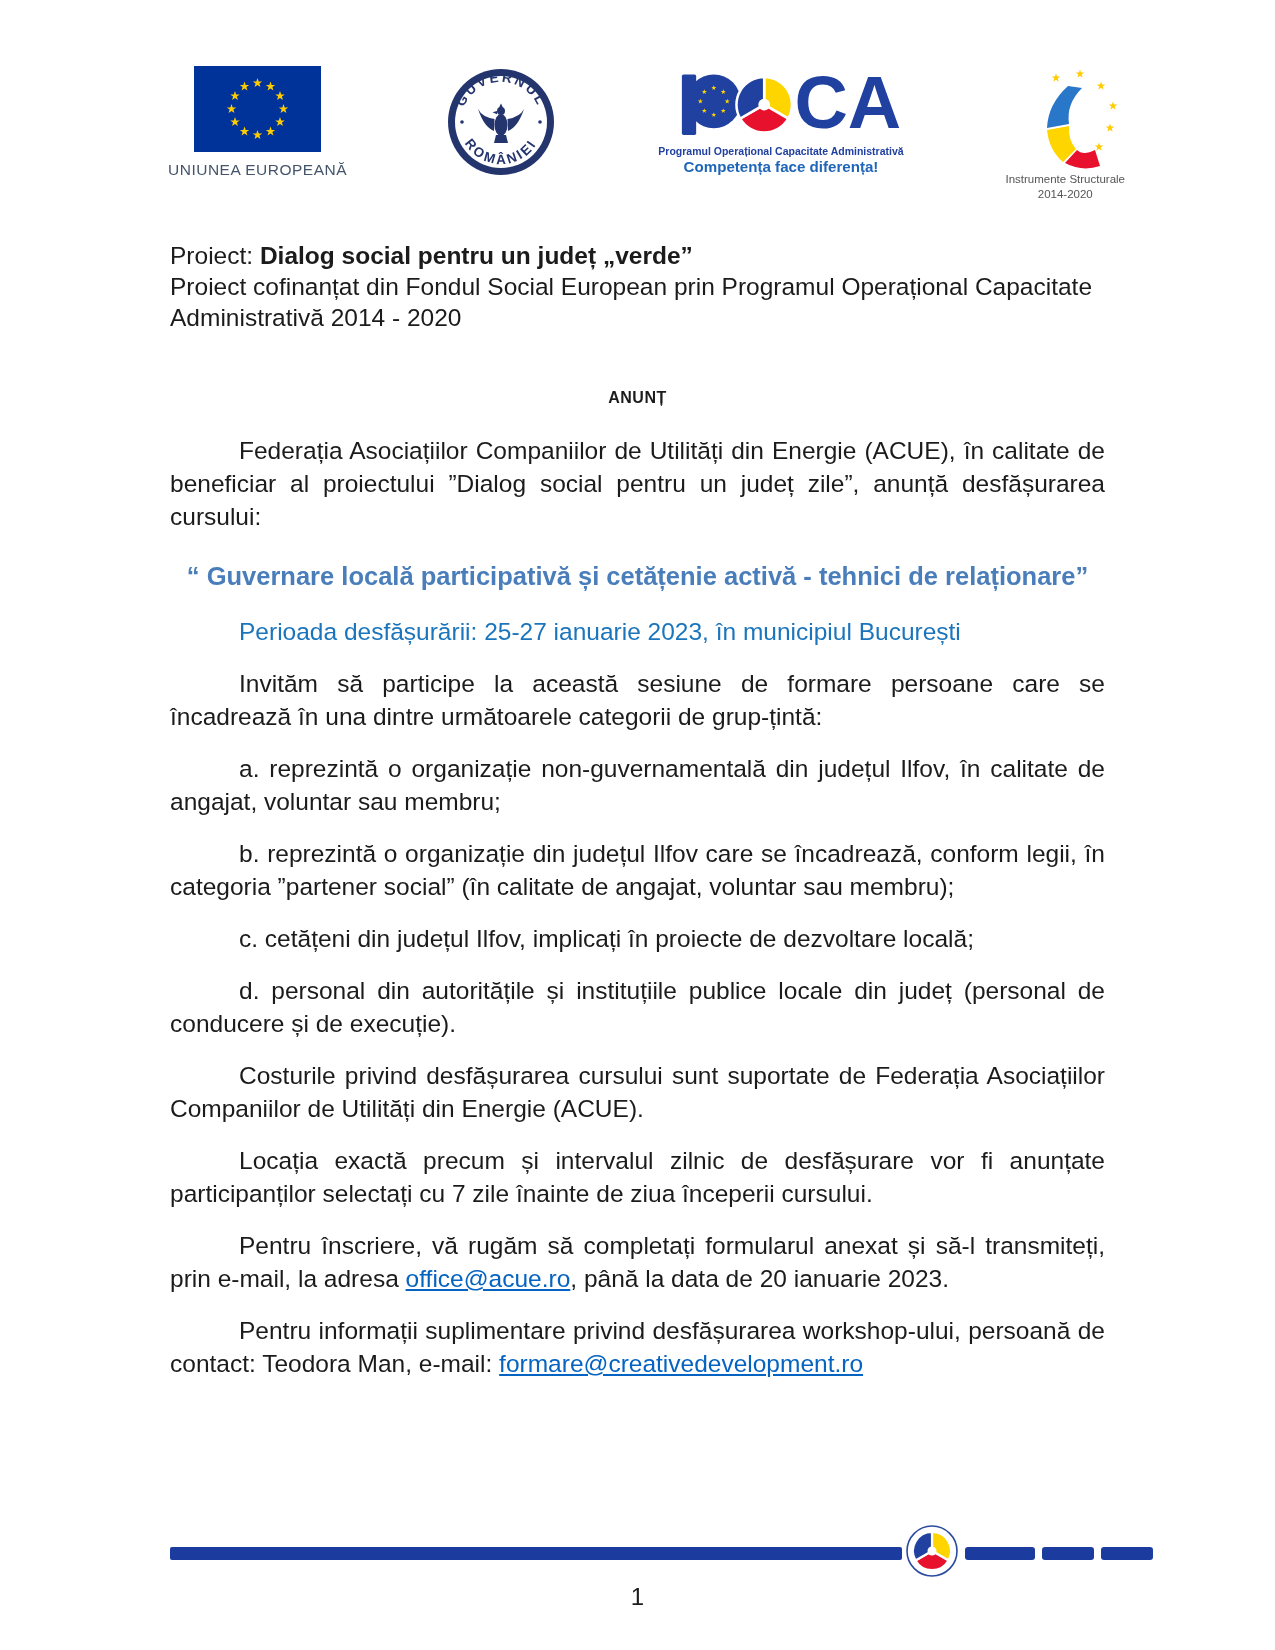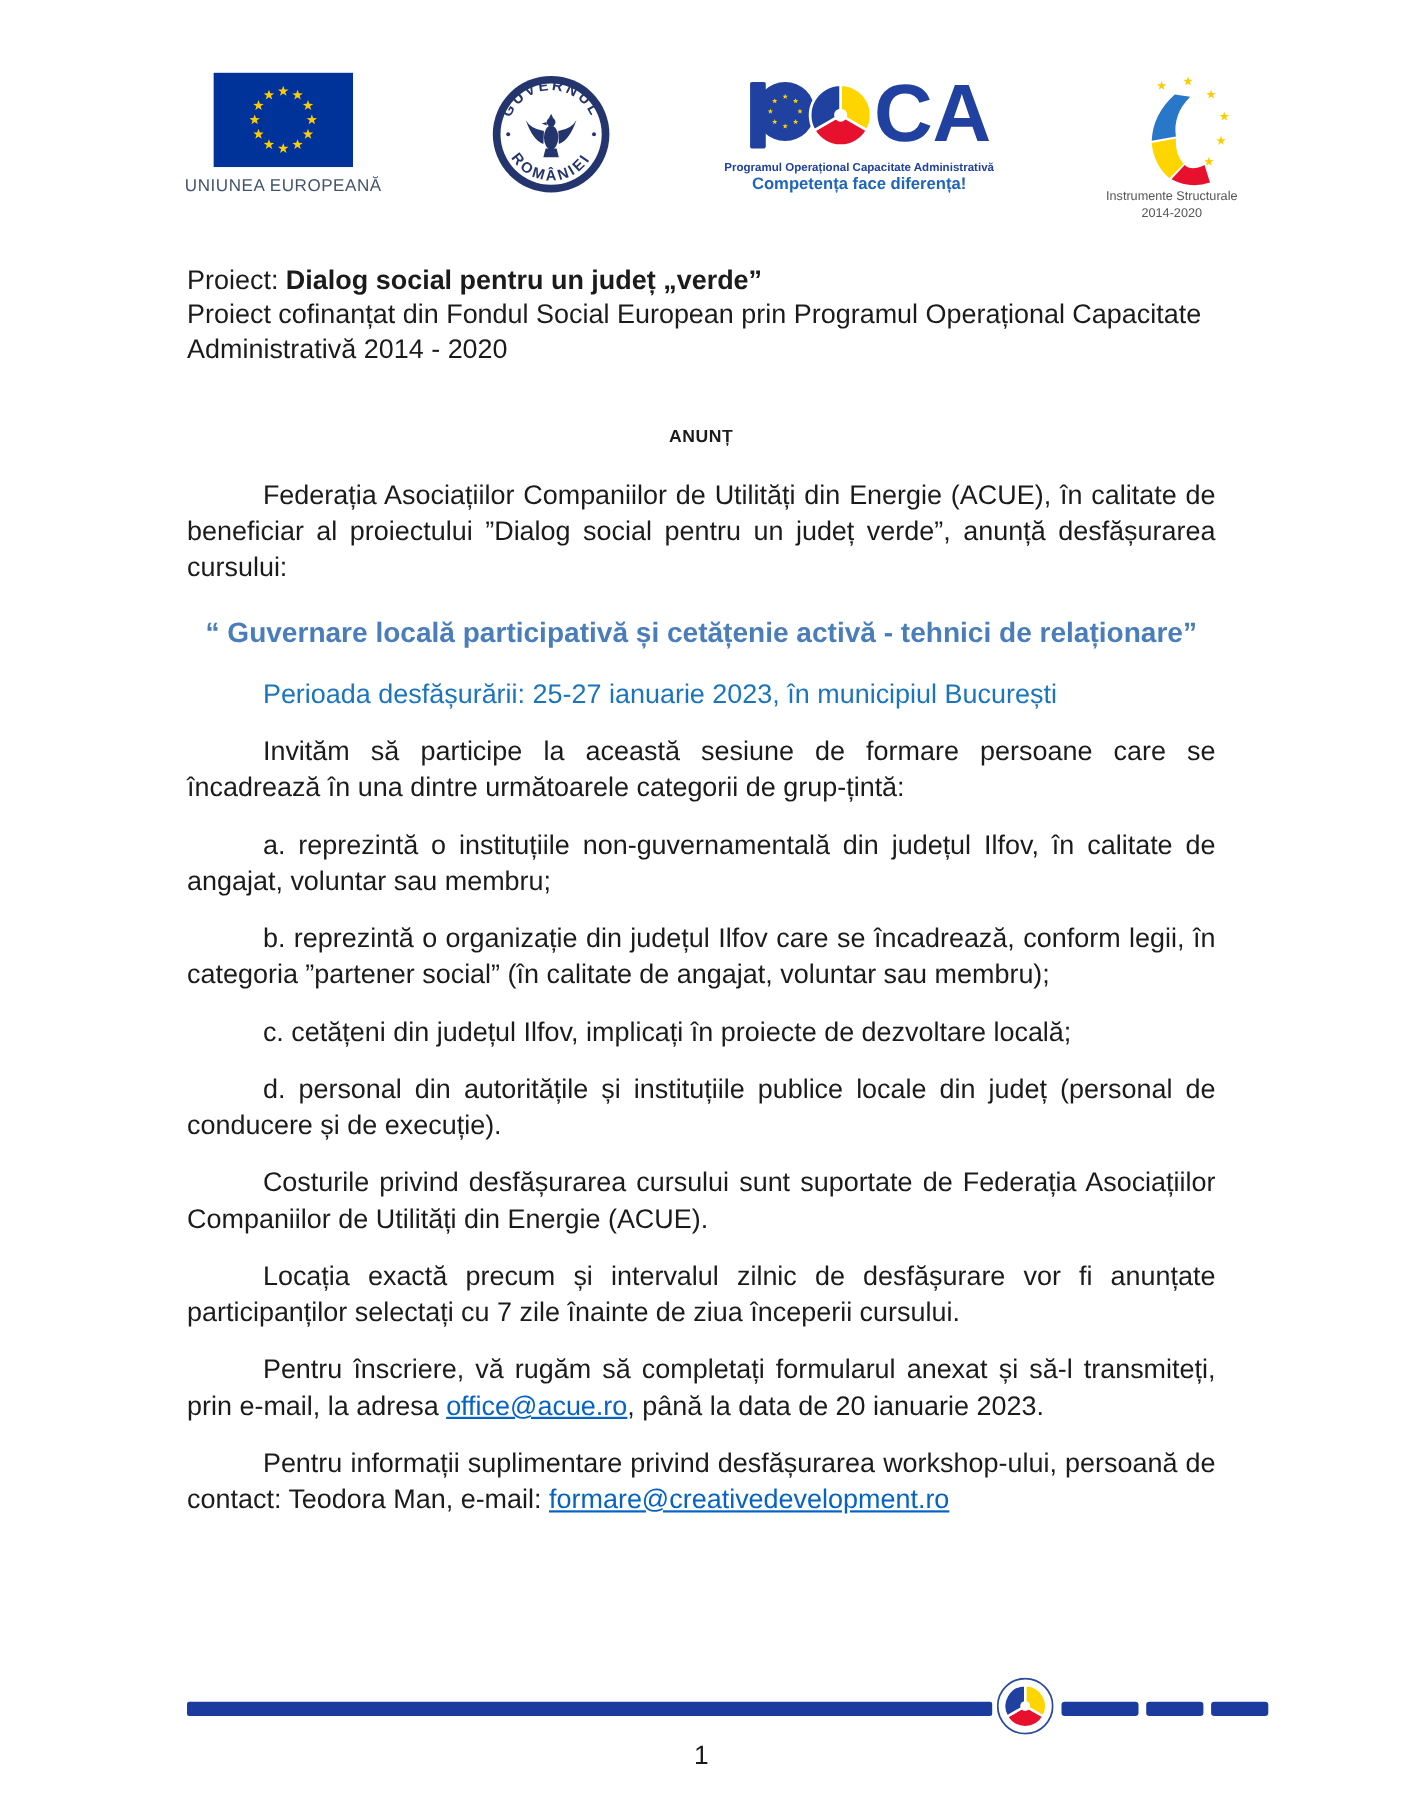--- a/index.html
+++ b/index.html
@@ -208,29 +208,29 @@
 
   <div class="content">
 
     <div class="project-block">
       <div><span>Proiect: </span><b>Dialog social pentru un județ „verde”</b></div>
       <div>Proiect cofinanțat din Fondul Social European prin Programul Operațional Capacitate Administrativă 2014 - 2020</div>
     </div>
 
     <h1 class="doc-title">ANUNȚ</h1>
 
-    <p class="body-p first-p">Federația Asociațiilor Companiilor de Utilități din Energie (ACUE), în calitate de beneficiar al proiectului ”Dialog social pentru un județ verde”, anunță desfășurarea cursului:</p>
+    <p class="body-p first-p">Federația Asociațiilor Companiilor de Utilități din Energie (ACUE), în calitate de beneficiar al proiectului ”Dialog social pentru un județ zile”, anunță desfășurarea cursului:</p>
 
     <p class="course-title">“ Guvernare locală participativă și cetățenie activă - tehnici de relaționare”</p>
 
     <p class="body-p period-line">Perioada desfășurării: 25-27 ianuarie 2023, în municipiul București</p>
 
     <p class="body-p">Invităm să participe la această sesiune de formare persoane care se încadrează în una dintre următoarele categorii de grup-țintă:</p>
 
-    <p class="body-p">a. reprezintă o instituțiile non-guvernamentală din județul Ilfov, în calitate de angajat, voluntar sau membru;</p>
+    <p class="body-p">a. reprezintă o organizație non-guvernamentală din județul Ilfov, în calitate de angajat, voluntar sau membru;</p>
     <p class="body-p">b. reprezintă o organizație din județul Ilfov care se încadrează, conform legii, în categoria ”partener social” (în calitate de angajat, voluntar sau membru);</p>
     <p class="body-p">c. cetățeni din județul Ilfov, implicați în proiecte de dezvoltare locală;</p>
     <p class="body-p">d. personal din autoritățile și instituțiile publice locale din județ (personal de conducere și de execuție).</p>
 
     <p class="body-p">Costurile privind desfășurarea cursului sunt suportate de Federația Asociațiilor Companiilor de Utilități din Energie (ACUE).</p>
 
     <p class="body-p">Locația exactă precum și intervalul zilnic de desfășurare vor fi anunțate participanților selectați cu 7 zile înainte de ziua începerii cursului.</p>
 
     <p class="body-p"><span>Pentru înscriere, vă rugăm să completați formularul anexat și să-l transmiteți, prin e-mail, la adresa </span><a class="doc-link" href="#">office@acue.ro</a><span>, până la data de 20 ianuarie 2023.</span></p>
 

